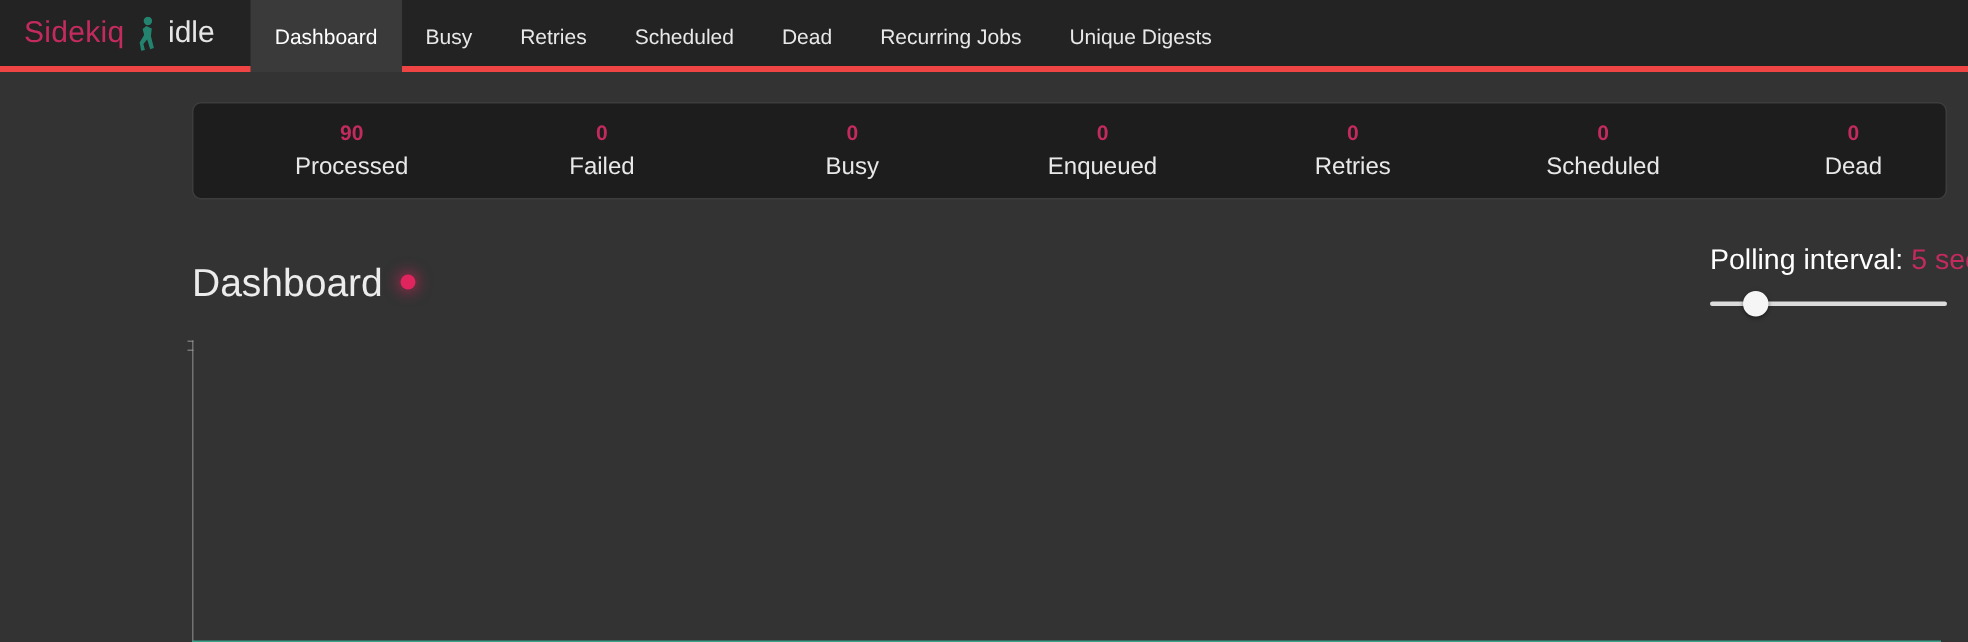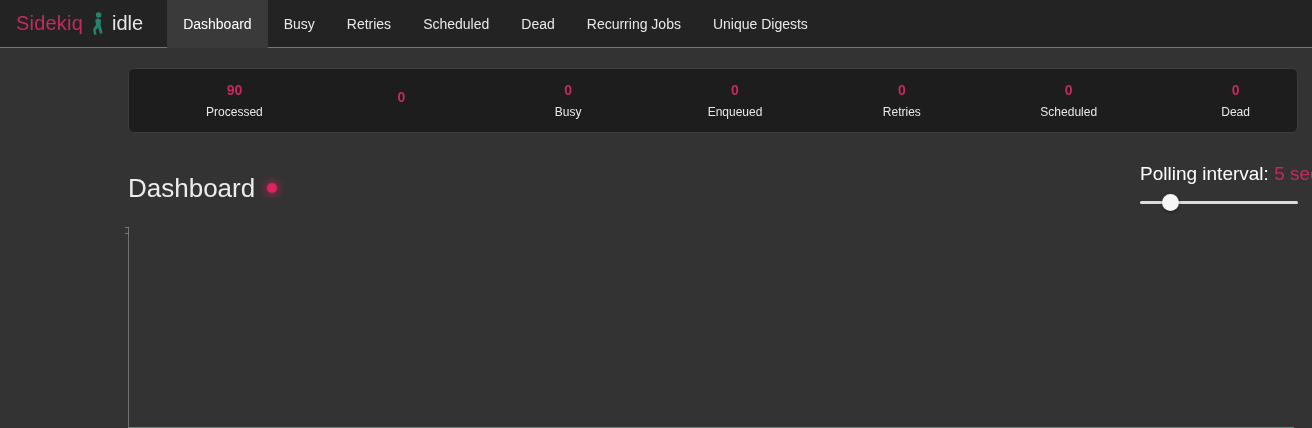--- a/index.html
+++ b/index.html
@@ -10,21 +10,21 @@
     overflow: hidden;
     font-family: "Liberation Sans", sans-serif;
   }
 
   
   .navbar {
     height: 48px;
     background: #232323;
     display: flex;
     align-items: stretch;
-    border-bottom: 1px solid #ef4444;
+    border-bottom: 4px solid #ef4444;
   }
   .brand {
     display: flex; align-items: center;
     padding: 0 10px 0 16px; gap: 7px;
     cursor: pointer;
   }
   .brand-name { color: #c32b5e; font-size: 20px; letter-spacing: .2px; }
   .brand-status { color: #e5e5e5; font-size: 20px; }
   .mascot { display: flex; align-items: center; }
   .nav-list { display: flex; list-style: none; margin: 0 0 0 14px; padding: 0; }
@@ -43,21 +43,21 @@
   
   .stats-panel {
     margin-top: 20px; height: 65px;
     background: #1d1d1d;
     border: 1px solid #3d3d3d;
     border-radius: 6px;
     display: flex; align-items: center;
   }
   .stat { flex: 1; text-align: center; padding-left: 44px; }
   .stat-value { color: #c32b5e; font-size: 14px; font-weight: 700; margin-bottom: 7px; }
-  .stat-label { color: #e8e8e8; font-size: 12px; text-align: center; }
+  .stat-label { color: #e8e8e8; font-size: 16px; text-align: center; }
 
   
   .header-row {
     display: flex; justify-content: space-between; align-items: flex-start;
     margin-top: 30px;
   }
   .title-wrap { display: flex; align-items: center; margin-top: 10px; }
   .page-title { font-size: 26px; font-weight: 400; color: #ececec; margin: 0; line-height: 30px; }
   .beacon {
     width: 10px; height: 10px; border-radius: 50%;
@@ -130,20 +130,21 @@
 
 <div class="container">
 
   <div class="stats-panel">
     <div class="stat">
       <div class="stat-value">90</div>
       <div class="stat-label">Processed</div>
     </div>
     <div class="stat">
       <div class="stat-value">0</div>
+      <div class="stat-label">Failed</div>
     </div>
     <div class="stat">
       <div class="stat-value">0</div>
       <div class="stat-label">Busy</div>
     </div>
     <div class="stat">
       <div class="stat-value">0</div>
       <div class="stat-label">Enqueued</div>
     </div>
     <div class="stat">

